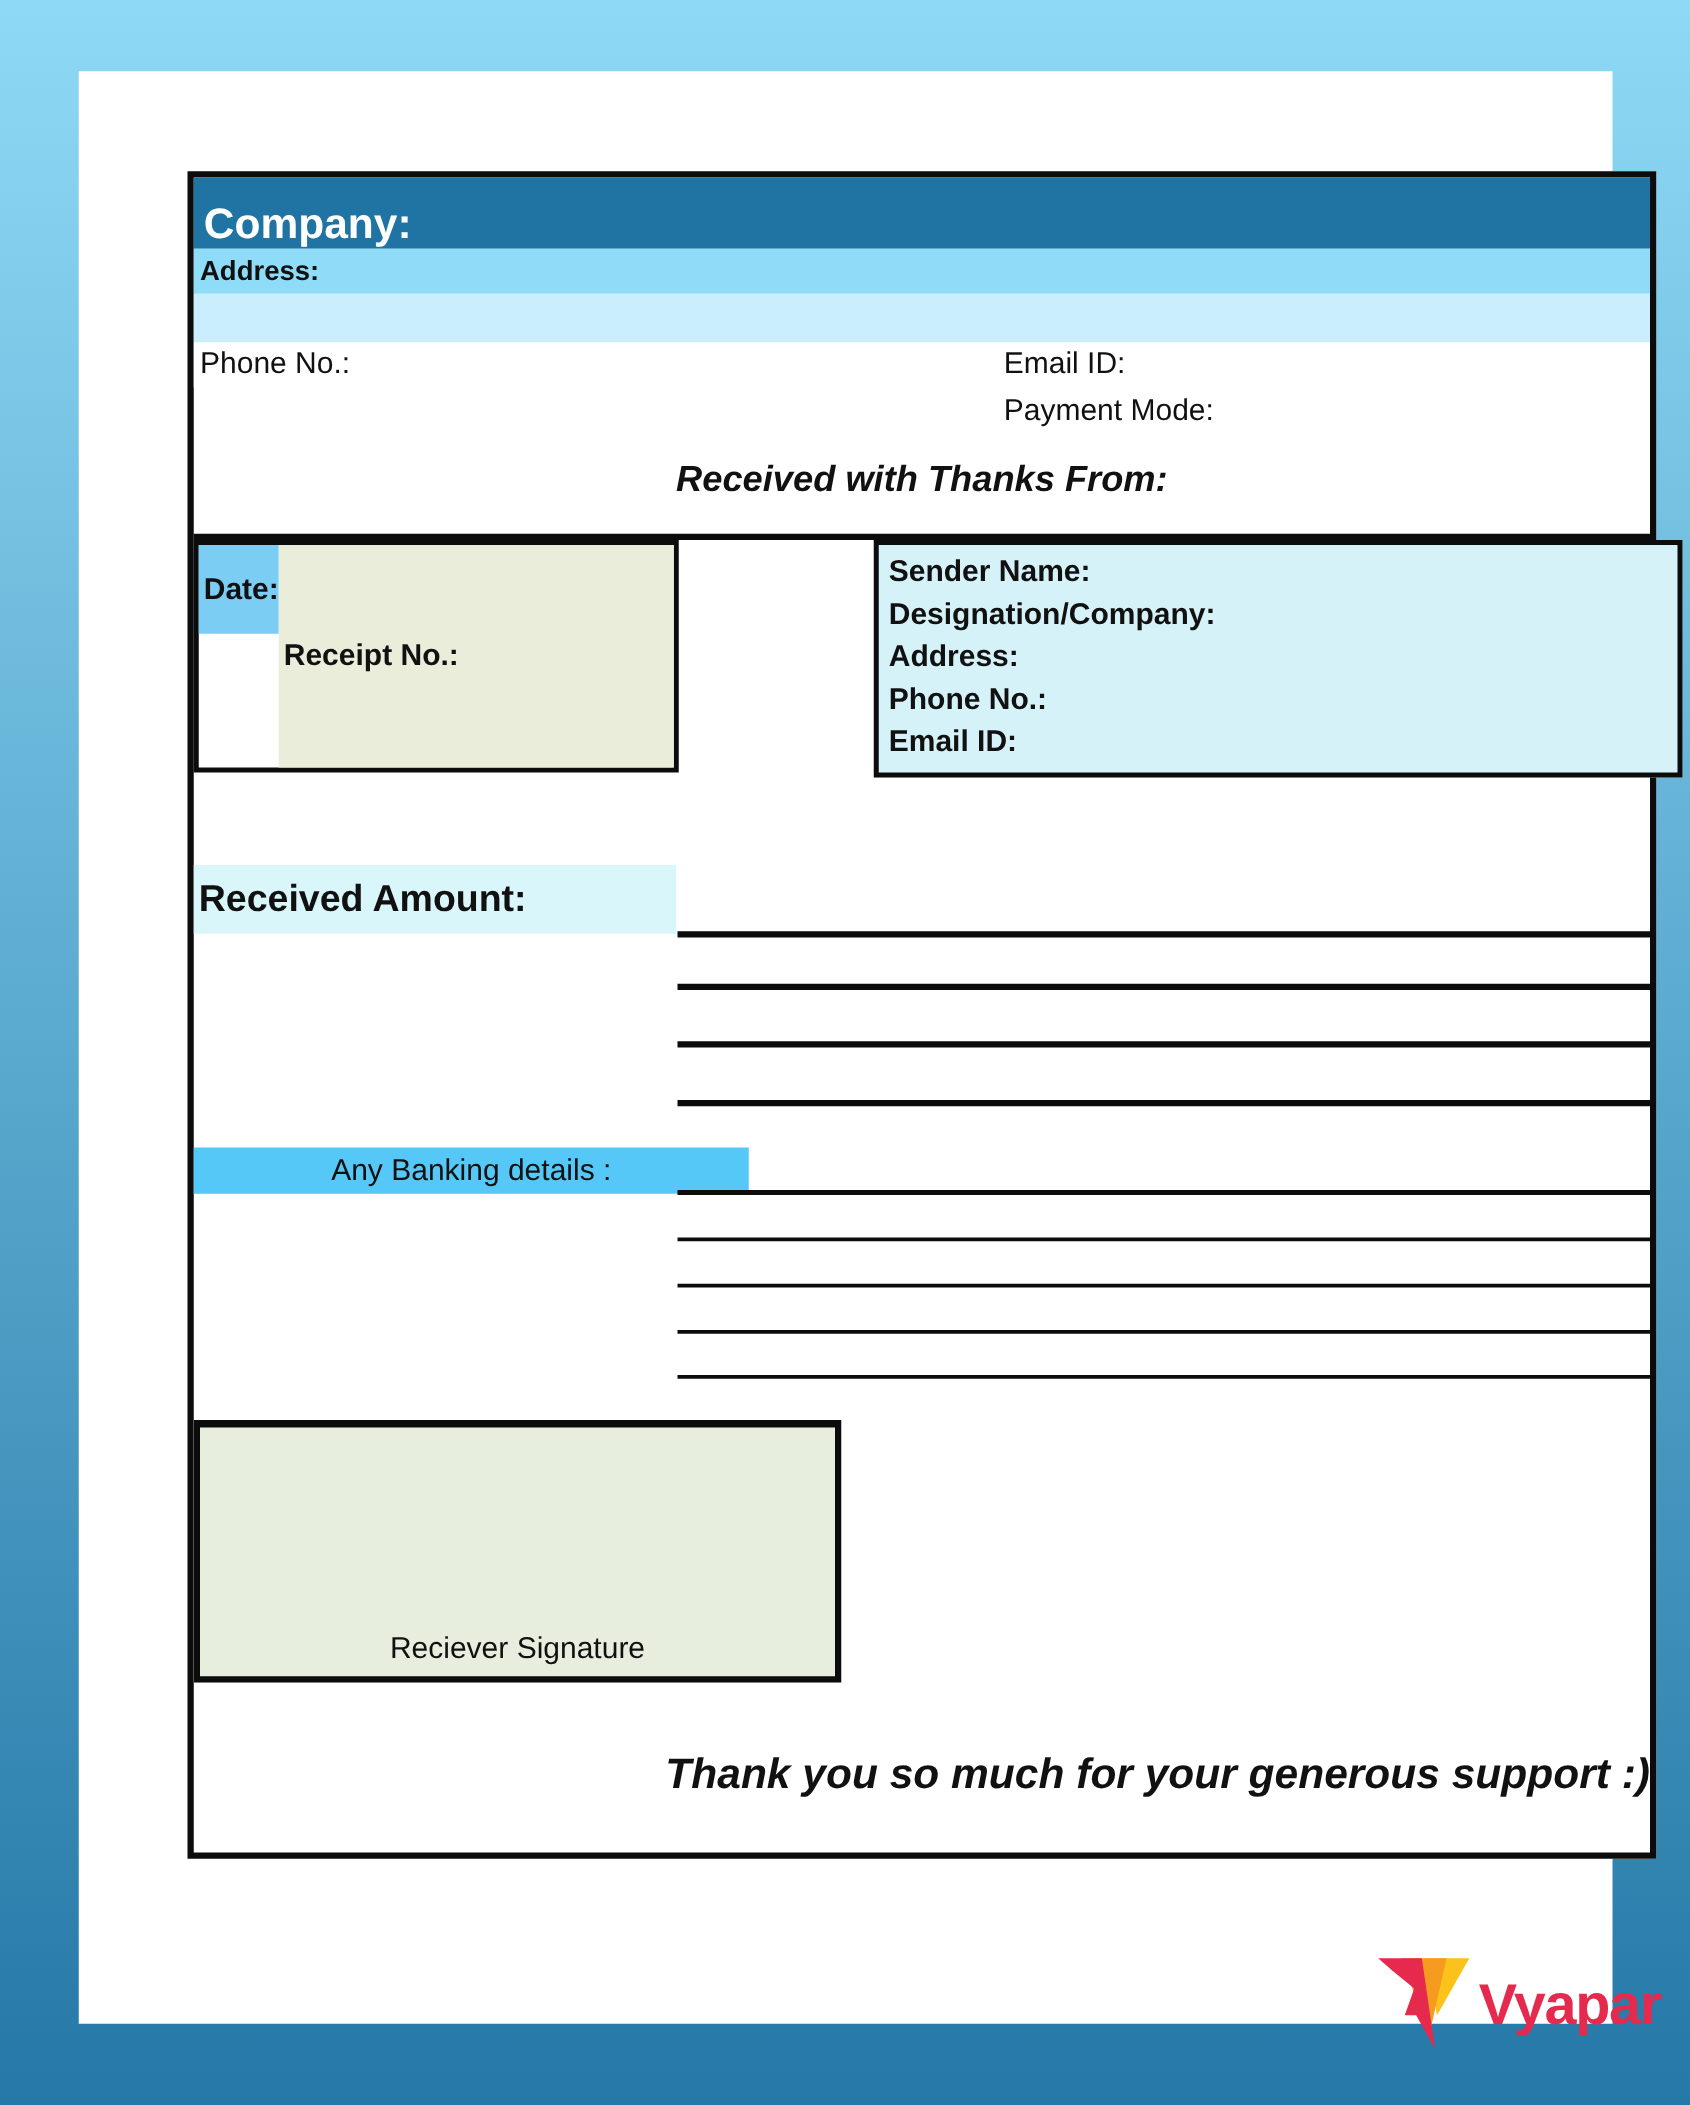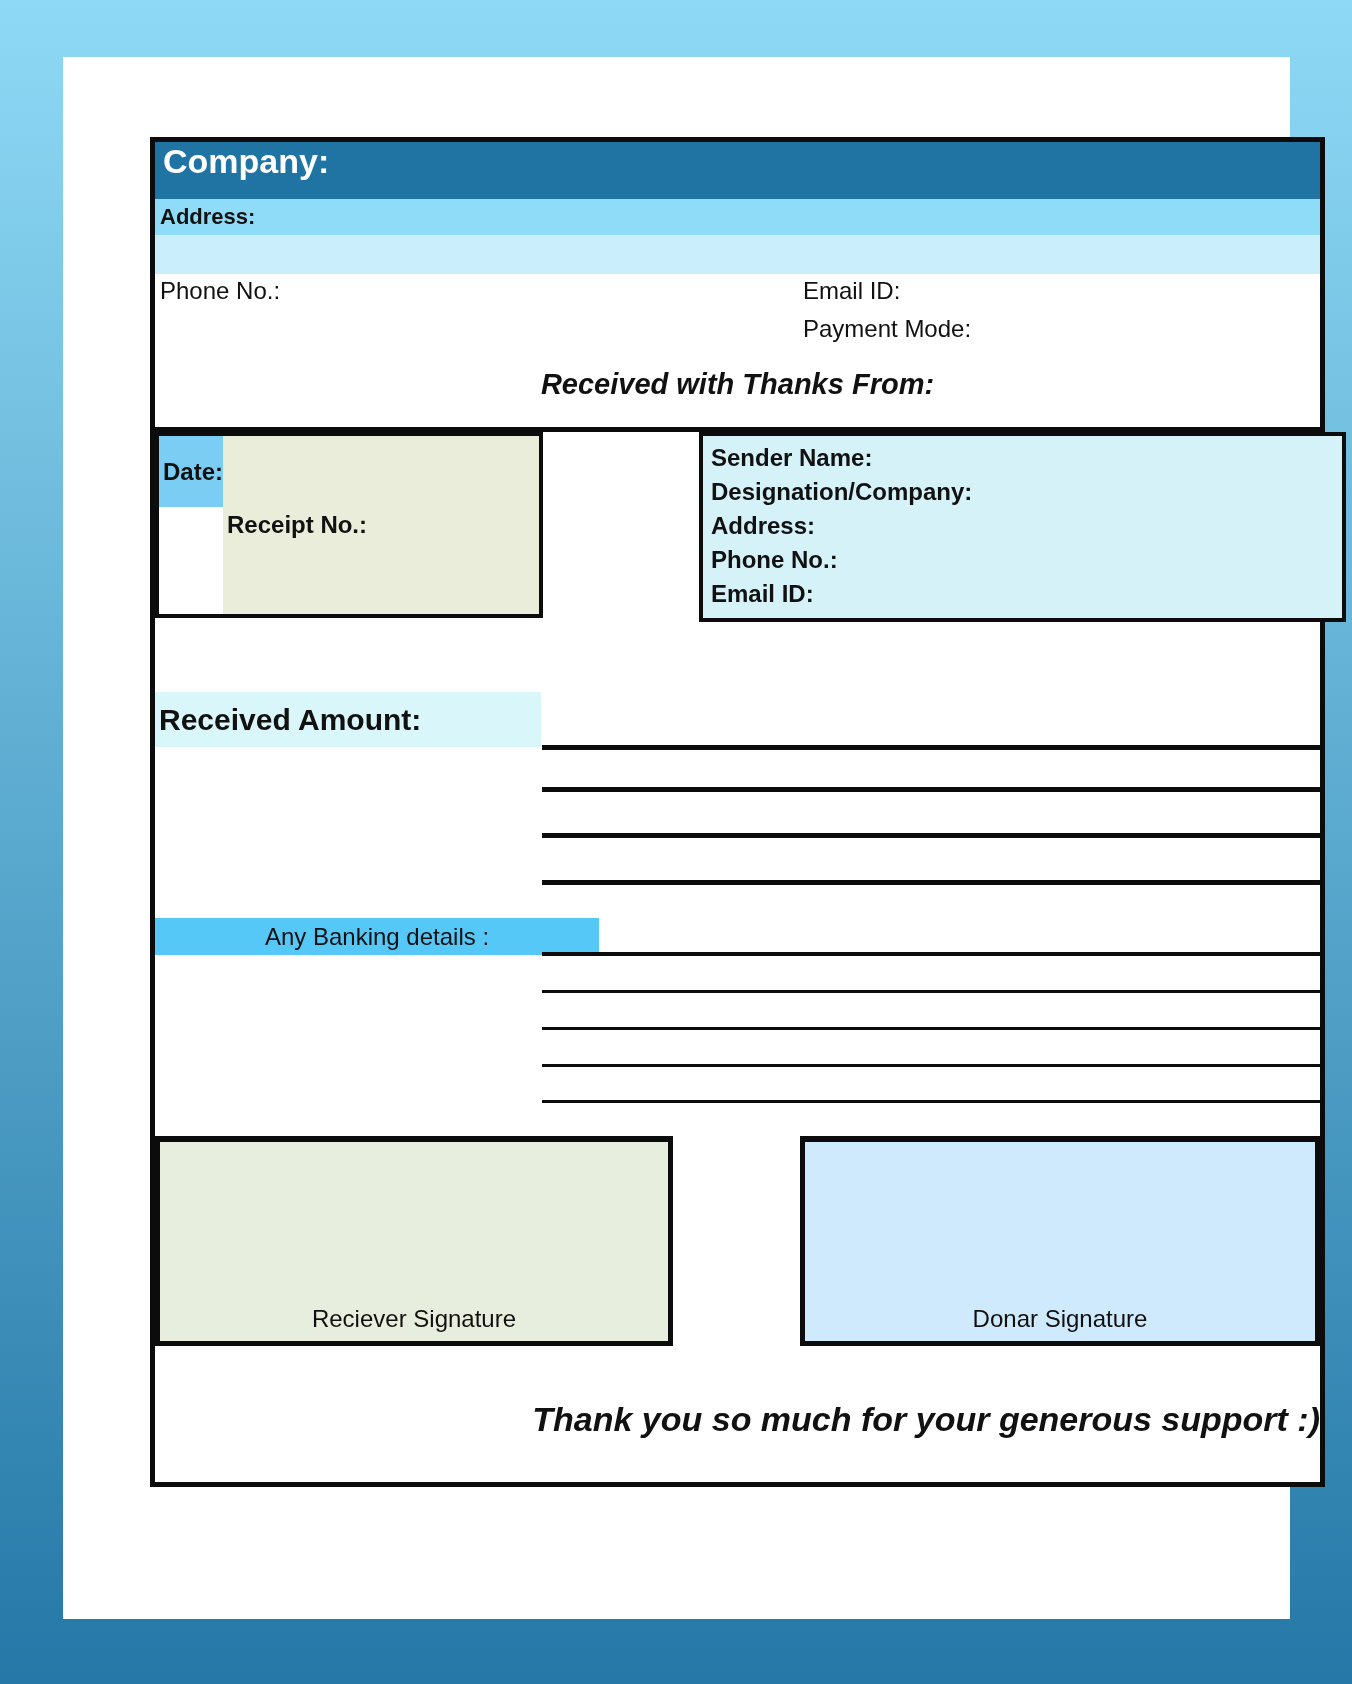--- a/index.html
+++ b/index.html
@@ -16,21 +16,21 @@
     position:absolute;left:63px;top:57px;width:1227px;height:1562px;
     background:#ffffff;
   }
   .form{
     position:absolute;left:87px;top:80px;width:1175px;height:1350px;
     box-sizing:border-box;border:5px solid #0c0c0c;background:#fff;
   }
   .form .abs{position:absolute;box-sizing:border-box;}
 
   .row-header{top:0;left:0;right:0;height:57px;background:var(--header-blue,#1f74a3);
-    display:flex;align-items:flex-start;padding-left:8px;}
+    display:flex;align-items:flex-end;padding-left:8px;}
   .row-header .txt{color:#fff;font-size:34px;font-weight:bold;}
 
   .row-address{top:57px;left:0;right:0;height:36px;background:var(--bar-blue,#8edcf8);
     display:flex;align-items:center;padding-left:5px;}
   .row-address .txt{font-size:22px;font-weight:bold;}
 
   .row-lightbar{top:93px;left:0;right:0;height:39px;background:var(--bar-lightblue,#cbeefd);}
 
   .row-phone{top:132px;left:0;right:0;height:36px;background:#fff;}
   .phone-label{position:absolute;left:5px;top:3px;font-size:24px;}
@@ -151,23 +151,28 @@
 
       <div class="abs hline hl5"></div>
       <div class="abs hline hl6"></div>
       <div class="abs hline hl7"></div>
       <div class="abs hline hl8"></div>
       <div class="abs hline hl9"></div>
 
       <div class="abs sig-box sig-left">
         <span class="txt">Reciever Signature</span>
       </div>
-      <div class="abs sig-box sig-right">
-        <span class="txt">Donar Signature</span>
-      </div>
 
       <div class="abs thankyou">Thank you so much for your generous support :)</div>
 
     </div>
 
+    <div class="brand">
+      <svg viewBox="0 0 100 100" aria-hidden="true">
+        <polygon points="52,2 98,2 64,62" fill="#fcc21c"></polygon>
+        <polygon points="26,2 74,2 56,82" fill="#f59b20"></polygon>
+        <polygon points="2,2 48,2 62,98 42,62 30,62 40,34 18,16" fill="#e62a4e"></polygon>
+      </svg>
+      <span class="wordmark">Vyapar</span>
+    </div>
 
   </div>
 </div>
 
 </body></html>

